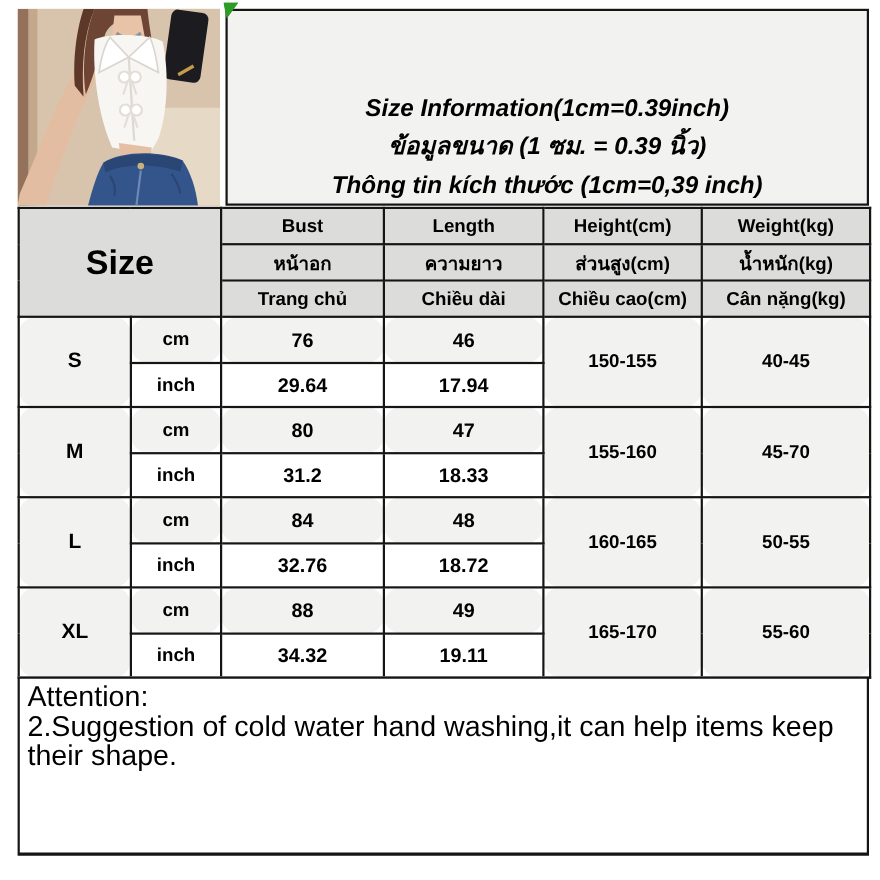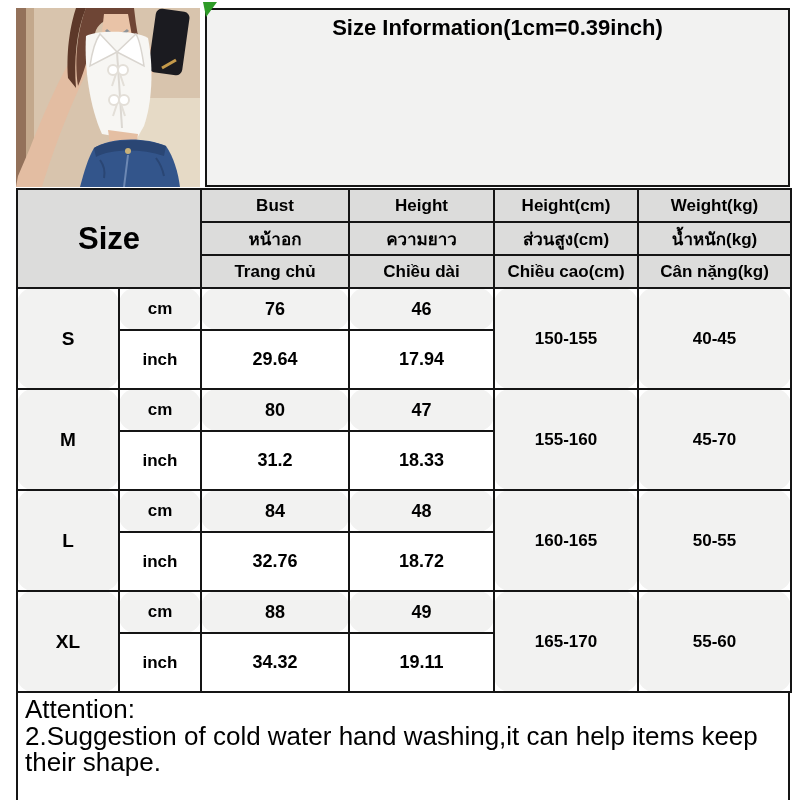--- a/index.html
+++ b/index.html
@@ -12,40 +12,41 @@
 
   
   .top-section { display:flex; height:179px; }
   .photo {
     width:184px; height:179px; flex:0 0 184px; overflow:hidden; background:#d6c2ab;
   }
   .photo svg { display:block; }
   .top-gap { width:5px; flex:0 0 5px; }
   .title-box {
     position:relative; flex:1; border:2px solid #151515; background:#f2f2f1;
-    display:flex; flex-direction:column; justify-content:flex-start; align-items:center;
+    display:flex; flex-direction:column; justify-content:flex-end; align-items:center;
     text-align:center;
+    font-style:italic;
   }
   .title-line { font-weight:bold; font-size:22px; line-height:35px; white-space:nowrap; }
   .corner-triangle {
     position:absolute; top:-8px; left:-4px; width:14px; height:15px;
     background:#2e9b27; clip-path:polygon(0 0, 100% 0, 22% 100%);
   }
 
   
   table.size-table { border-collapse:collapse; table-layout:fixed; width:774px; margin-top:1px; }
   .size-table td {
     border:2px solid #151515; text-align:center; vertical-align:middle;
     font-weight:bold; font-size:17px; overflow:hidden; white-space:nowrap;
   }
   .size-table .hdr-row td { height:33px; background:#dcdcdb; }
   .size-table td.size-head { background:#dcdcdb; font-size:31px; }
   .size-table td.size-label { background:#dcdcdb; font-size:19px; }
   .size-table tr.cm-row td { height:42px; background:#f2f2f1;border-radius:16px; }
-  .size-table tr.inch-row td { height:59px; background:#ffffff; }
+  .size-table tr.inch-row td { height:40px; background:#ffffff; }
   .size-table td.range-cell { background:#f0f0ef; font-size:17px;margin-top:36px; }
   .size-table td.val { font-size:18px;margin-left:47px; }
 
   
   .attention-box {
     margin-top:-2px; width:774px; height:163px;
     border:2px solid #151515; border-bottom-width:3px;
     background:#ffffff; padding:3px 7px;
     font-size:26px; line-height:26.5px; font-weight:normal;
   }
@@ -100,37 +101,39 @@
           <path d="M78,140 C92,131 128,129 150,138 L148,148 C124,140 94,141 80,149 Z" fill="#2a4674"></path>
           <circle cx="112" cy="143" r="3" fill="#c9b27a"></circle>
           <path d="M112,147 L108,179" stroke="#6d88b4" stroke-width="2" fill="none"></path>
           <path d="M84,152 Q90,160 88,170 M140,150 Q146,158 148,168" stroke="#2a4674" stroke-width="2" fill="none"></path>
         </svg>
       </div>
       <div class="top-gap"></div>
       <div class="title-box">
         <div class="corner-triangle"></div>
         <div class="title-line">Size Information(1cm=0.39inch)</div>
+        <div class="title-line">ข้อมูลขนาด (1 ซม. = 0.39 นิ้ว)</div>
+        <div class="title-line">Thông tin kích thước (1cm=0,39 inch)</div>
       </div>
     </div>
 
     <table class="size-table">
       <colgroup>
         <col style="width:102px">
           <col style="width:82px">
           <col style="width:148px">
         <col style="width:145px">
           <col style="width:144px">
           <col style="width:153px">
       </colgroup>
       <tbody>
         <tr class="hdr-row">
           <td class="size-head" colspan="2" rowspan="3">Size</td>
           <td>Bust</td>
-          <td>Height</td>
+          <td>Length</td>
           <td>Height(cm)</td>
           <td>Weight(kg)</td>
         </tr>
         <tr class="hdr-row">
           <td>หน้าอก</td>
           <td>ความยาว</td>
           <td>ส่วนสูง(cm)</td>
           <td>น้ำหนัก(kg)</td>
         </tr>
         <tr class="hdr-row">

